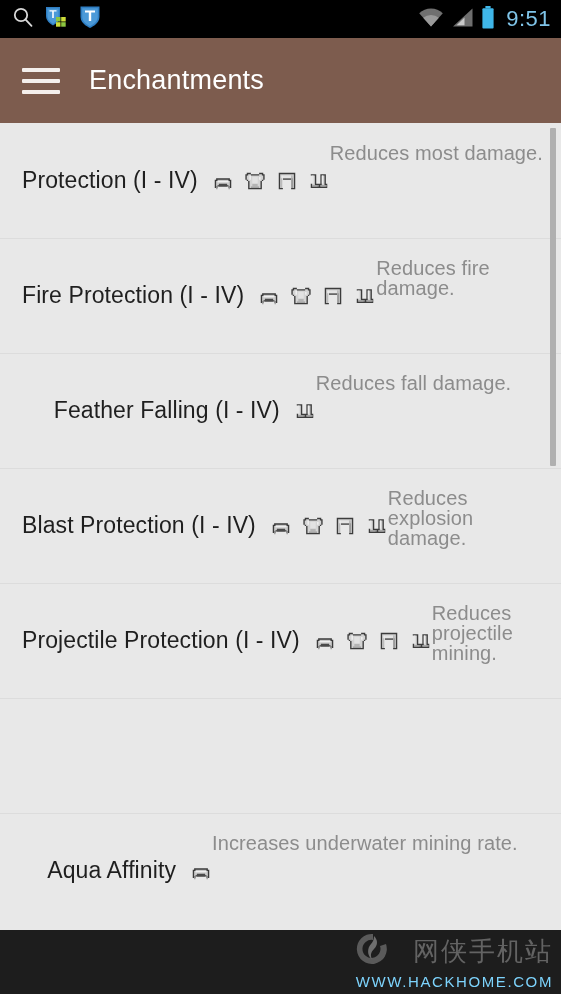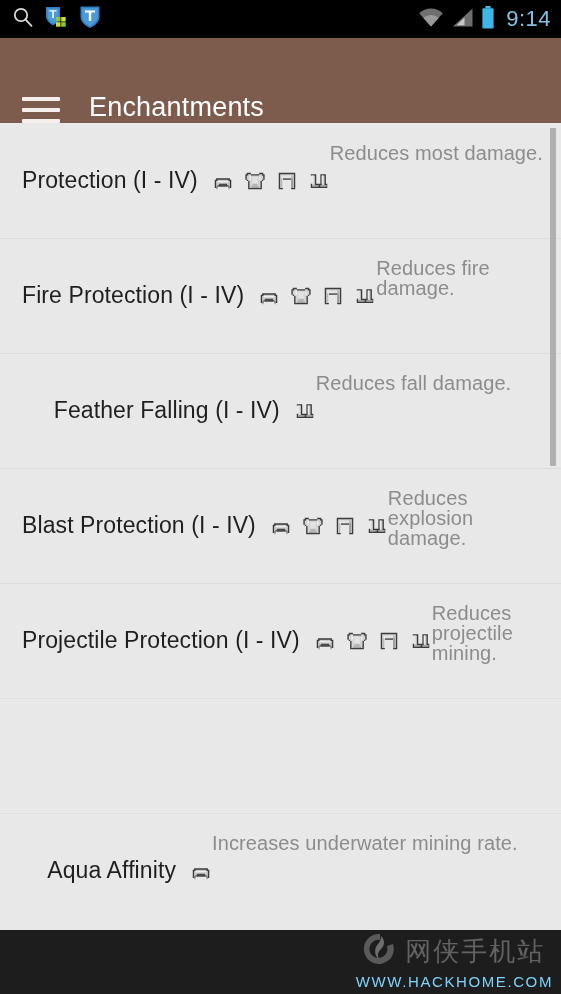--- a/index.html
+++ b/index.html
@@ -48,21 +48,21 @@
     padding-left: 4px;
     padding-bottom: 1px;
   }
 
   
   .actionbar {
     position: relative;
     height: 85px;
     background: #7d5c4e;
     display: flex;
-    align-items: flex-end;
+    align-items: center;
     box-sizing: border-box;
   }
   .hamburger {
     width: 38px;
     height: 26px;
     margin-left: 22px;
     display: flex;
     flex-direction: column;
     justify-content: space-between;
     cursor: pointer;
@@ -159,21 +159,21 @@
   .watermark {
     position: absolute;
     right: 8px;
     top: 2px;
     text-align: right;
     color: #5e5e5e;
   }
   .wm-row {
     display: flex;
     align-items: center;
-    justify-content: center;
+    justify-content: space-between;
     gap: 8px;
   }
   .wm-cn {
     font-size: 26px;
     color: #636363;
     letter-spacing: 2px;
     font-family: "DejaVu Sans", sans-serif;
   }
   .wm-url {
     font-size: 15px;
@@ -227,21 +227,21 @@
           <path d="M21.5 1.5 L21.5 19.5 L2 19.5 Z" fill="#6e6e6e"></path>
           <path d="M13.5 10.5 L13.5 18.2 L5.6 18.2 Z" fill="#c9c9c9"></path>
         </svg>
       </span>
       <span>
         <svg width="14" height="23" viewBox="0 0 14 23">
           <rect x="4.4" y="0" width="5.2" height="2.4" fill="#3fb6e8"></rect>
           <rect x="1.4" y="2.2" width="11.2" height="20.4" rx="1" fill="#3fb6e8"></rect>
         </svg>
       </span>
-      <span class="clock">9:14</span>
+      <span class="clock">9:51</span>
     </div>
   </div>
 
   <div class="actionbar">
     <div class="hamburger">
       <span></span>
         <span></span>
         <span></span>
     </div>
     <div class="actionbar-title">Enchantments</div>

